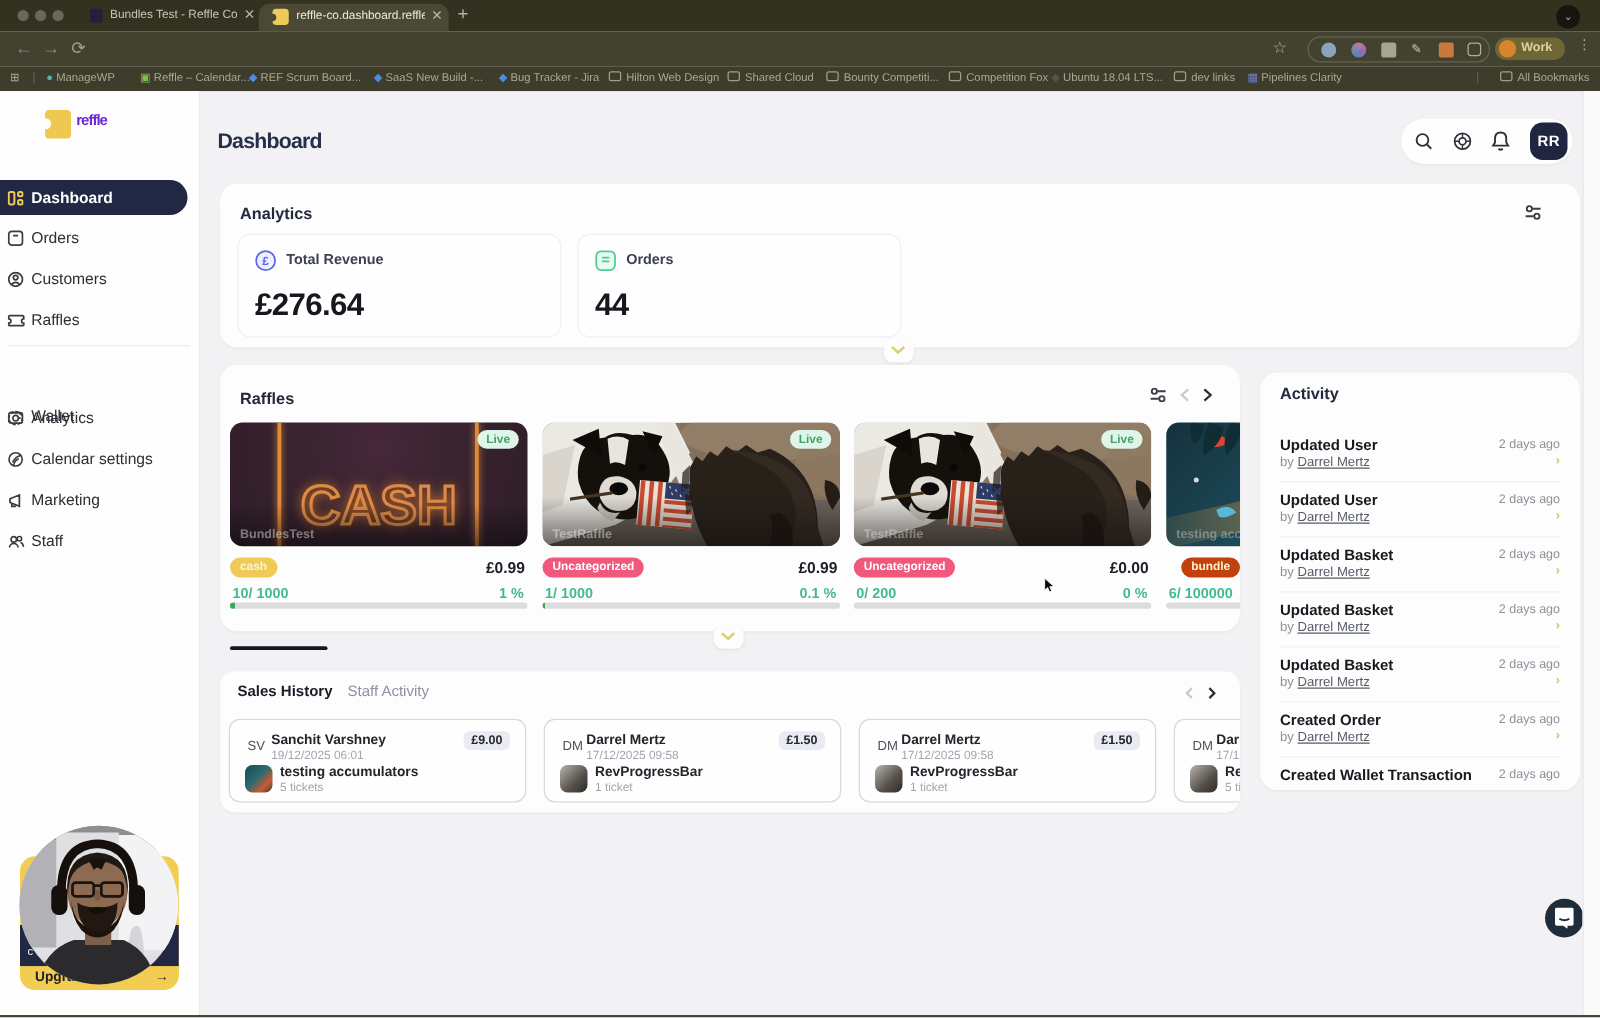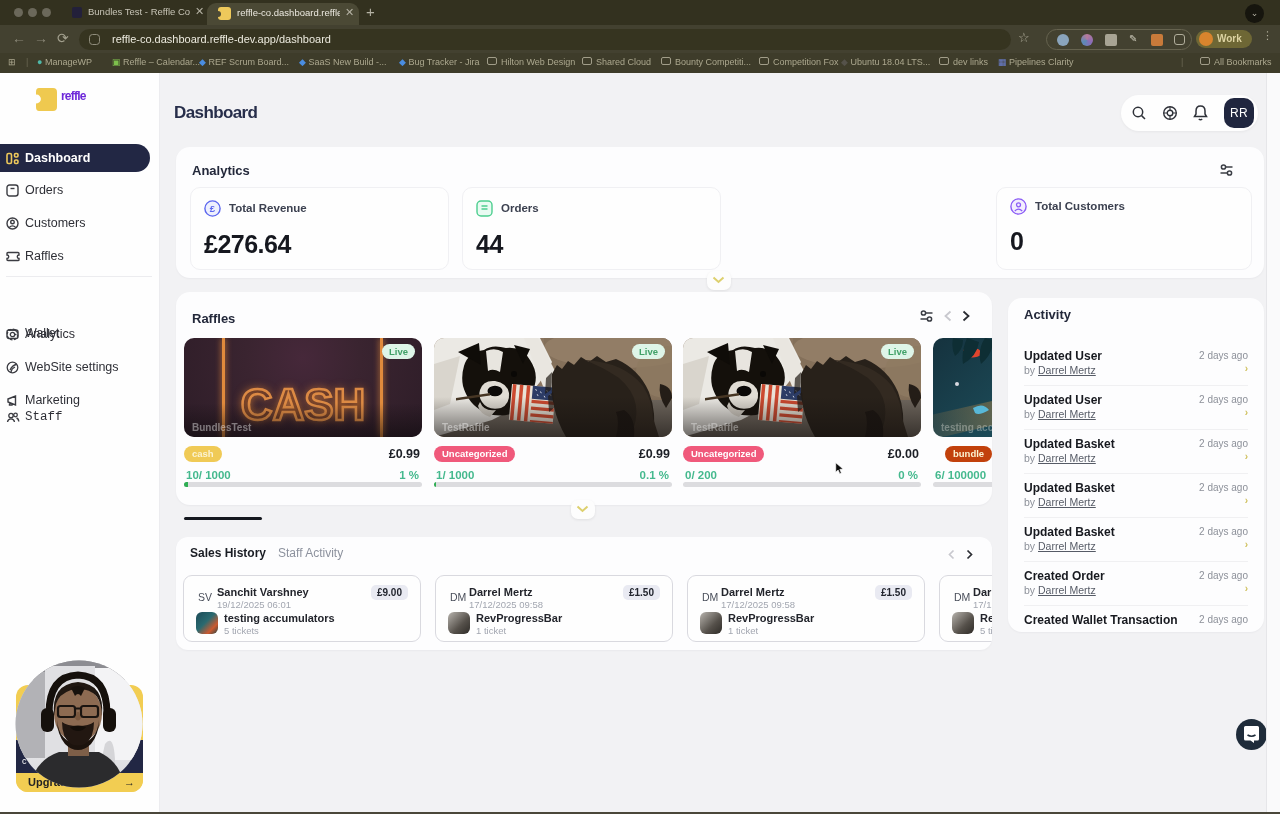--- a/index.html
+++ b/index.html
@@ -126,24 +126,20 @@
     <div class="tabx abs" style="left:138px;top:3px;">✕</div>
   </div>
   <div class="abs" style="left:366px;top:3px;color:#b5b2a4;font-size:15px;">+</div>
   <div class="abs" style="left:1245px;top:4px;width:19px;height:19px;border-radius:50%;background:#16150e;color:#b5b2a4;font-size:9px;text-align:center;line-height:18px;">⌄</div>
 </div>
 
 <div id="addrrow" class="abs">
   <div class="navic abs" style="left:12px;">←</div>
   <div class="navic abs" style="left:34px;">→</div>
   <div class="navic abs" style="left:57px;color:#a3a08e;">⟳</div>
-  <div id="urlpill" class="abs">
-    <div class="abs" style="left:10px;top:5px;width:11px;height:11px;border:1.3px solid #908d7c;border-radius:3.5px;"></div>
-    <div class="abs" style="left:33px;top:4px;color:#eceade;font-size:11px;">reffle-co.dashboard.reffle-dev.app/dashboard</div>
-  </div>
   <div class="abs" style="left:1018px;top:5px;color:#b0ad9b;font-size:13px;">☆</div>
   <div class="abs" style="left:1046px;top:3.5px;width:146px;height:21px;border:1px solid #66634f;border-radius:11px;">
     <div class="abs" style="left:10px;top:4px;width:12px;height:12px;border-radius:50%;background:#8aa4bc;"></div>
     <div class="abs" style="left:34px;top:4px;width:12px;height:12px;border-radius:50%;background:conic-gradient(#b87a9a,#8a6cb8,#5a8ab8,#b87a9a);"></div>
     <div class="abs" style="left:58px;top:4px;width:12px;height:12px;background:#a8a494;border-radius:2px;"></div>
     <div class="abs" style="left:82px;top:3px;color:#cdcaba;font-size:10px;">✎</div>
     <div class="abs" style="left:104px;top:4px;width:12px;height:12px;background:#c87a3a;border-radius:2px;"></div>
     <div class="abs" style="left:127px;top:4px;width:11px;height:11px;border:1.4px solid #b0ad9b;border-radius:3px;"></div>
   </div>
   <div class="abs" style="left:1196px;top:5px;width:56px;height:18px;background:#6e6735;border-radius:9px;">
@@ -226,29 +222,29 @@
           <circle cx="6.5" cy="6.5" r="5.3" stroke-dasharray="2.5 1.6"></circle>
           <circle cx="6.5" cy="6.5" r="2.2"></circle>
         </svg>
       <span class="lbl">Analytics</span>
     </div>
     <div class="nav" style="top:281px;">
       <svg width="13" height="13" viewBox="0 0 13 13" fill="none" stroke="#3b3c42" stroke-width="1.3">
           <circle cx="6.5" cy="6.5" r="5.3"></circle>
           <path d="M4 9 Q6.5 4 10.5 3.5 M5 11 Q5.5 7.5 9 6"></path>
         </svg>
-      <span class="lbl">WebSite settings</span>
+      <span class="lbl">Calendar settings</span>
     </div>
     <div class="nav" style="top:314px;">
       <svg width="14" height="13" viewBox="0 0 14 13" fill="none" stroke="#3b3c42" stroke-width="1.4">
           <path d="M2 5 L9.5 2 V11 L2 8 Z M2 5 V8 M3.5 8.5 V11 H6 V9.4"></path>
         </svg>
       <span class="lbl">Marketing</span>
     </div>
-    <div class="nav" style="top:331px;font-family:Liberation Mono, monospace;">
+    <div class="nav" style="top:347px;">
       <svg width="14" height="13" viewBox="0 0 14 13" fill="none" stroke="#3b3c42" stroke-width="1.3">
           <circle cx="5" cy="4.5" r="2.2"></circle>
           <path d="M1.5 11 Q2 7.8 5 7.8 T8.5 11"></path>
           <circle cx="9.5" cy="4" r="1.8"></circle>
           <path d="M10.5 7 Q12.5 7.5 12.8 10.5"></path>
         </svg>
       <span class="lbl">Staff</span>
     </div>
 
     <div class="abs" style="left:16px;top:612px;width:127px;height:107px;background:#f2cd52;border-radius:12px;"></div>
@@ -316,21 +312,21 @@
       </svg>
     <svg class="abs" style="left:41px;top:10px;" width="16" height="16" viewBox="0 0 16 16" fill="none" stroke="#2e3138" stroke-width="1.4">
         <circle cx="8" cy="8" r="6.3"></circle>
         <circle cx="8" cy="8" r="2.8"></circle>
         <path d="M8 1.7 v3.2 M8 11.1 v3.2 M1.7 8 h3.2 M11.1 8 h3.2" stroke-width="1.1"></path>
       </svg>
     <svg class="abs" style="left:71px;top:9px;" width="17" height="18" viewBox="0 0 17 18" fill="none" stroke="#2e3138" stroke-width="1.5">
         <path d="M8.5 2 Q4 2 4 7 V10 L2.5 12.5 H14.5 L13 10 V7 Q13 2 8.5 2 Z"></path>
         <path d="M6.8 15 Q8.5 16.5 10.2 15"></path>
       </svg>
-    <div class="abs" style="left:103px;top:3px;width:30px;height:30px;background:#20263f;border-radius:10px;color:#fff;font-size:12px;font-weight:normal;text-align:center;line-height:30px;letter-spacing:0.3px;">RR</div>
+    <div class="abs" style="left:103px;top:3px;width:30px;height:30px;background:#20263f;border-radius:10px;color:#fff;font-size:12px;font-weight:bold;text-align:center;line-height:30px;letter-spacing:0.3px;">RR</div>
   </div>
 
   <div class="card" style="left:176px;top:74px;width:1088px;height:131px;">
     <div class="ctitle" style="left:16px;top:16px;">Analytics</div>
     <svg class="abs" style="left:1044px;top:17px;" width="13" height="12" viewBox="0 0 13 12" fill="none" stroke="#3b3e45" stroke-width="1.5">
         <circle cx="3.5" cy="3" r="2.1"></circle>
         <path d="M6 3 h6.5"></path>
         <circle cx="9.5" cy="9" r="2.1"></circle>
         <path d="M0.5 9 h6.5"></path>
       </svg>
@@ -342,29 +338,20 @@
       <div class="tlabel">Total Revenue</div>
       <div class="tvalue">£276.64</div>
     </div>
     <div class="tile" style="left:286px;width:259px;">
       <svg class="abs" style="left:13px;top:12px;" width="17" height="17" viewBox="0 0 17 17">
           <rect x="1" y="1" width="15" height="15" rx="4" fill="#e9fbf2" stroke="#4cce8f" stroke-width="1.4"></rect>
           <path d="M5.5 6 h6 M5.5 9 h6" stroke="#4cce8f" stroke-width="1.4"></path>
         </svg>
       <div class="tlabel">Orders</div>
       <div class="tvalue">44</div>
-    </div>
-    <div class="tile" style="left:820px;width:256px;">
-      <svg class="abs" style="left:13px;top:10px;" width="17" height="17" viewBox="0 0 17 17">
-          <circle cx="8.5" cy="8.5" r="7.6" fill="#f3eefe" stroke="#8b5cf6" stroke-width="1.4"></circle>
-          <circle cx="8.5" cy="6.8" r="2" fill="none" stroke="#8b5cf6" stroke-width="1.3"></circle>
-          <path d="M4.8 13 Q8.5 9.2 12.2 13" fill="none" stroke="#8b5cf6" stroke-width="1.3"></path>
-        </svg>
-      <div class="tlabel" style="top:12px;">Total Customers</div>
-      <div class="tvalue" style="top:39px;">0</div>
     </div>
   </div>
   <div class="chevbtn" style="left:707px;top:198px;">
       <svg width="13" height="8" viewBox="0 0 13 8" fill="none" stroke="#ddd06e" stroke-width="2">
         <path d="M1.5 1.5 L6.5 6 L11.5 1.5"></path>
       </svg>
     </div>
 
   <div class="card" style="left:176px;top:219px;width:816px;height:213px;overflow:hidden;">
     <div class="ctitle" style="left:16px;top:19px;">Raffles</div>

